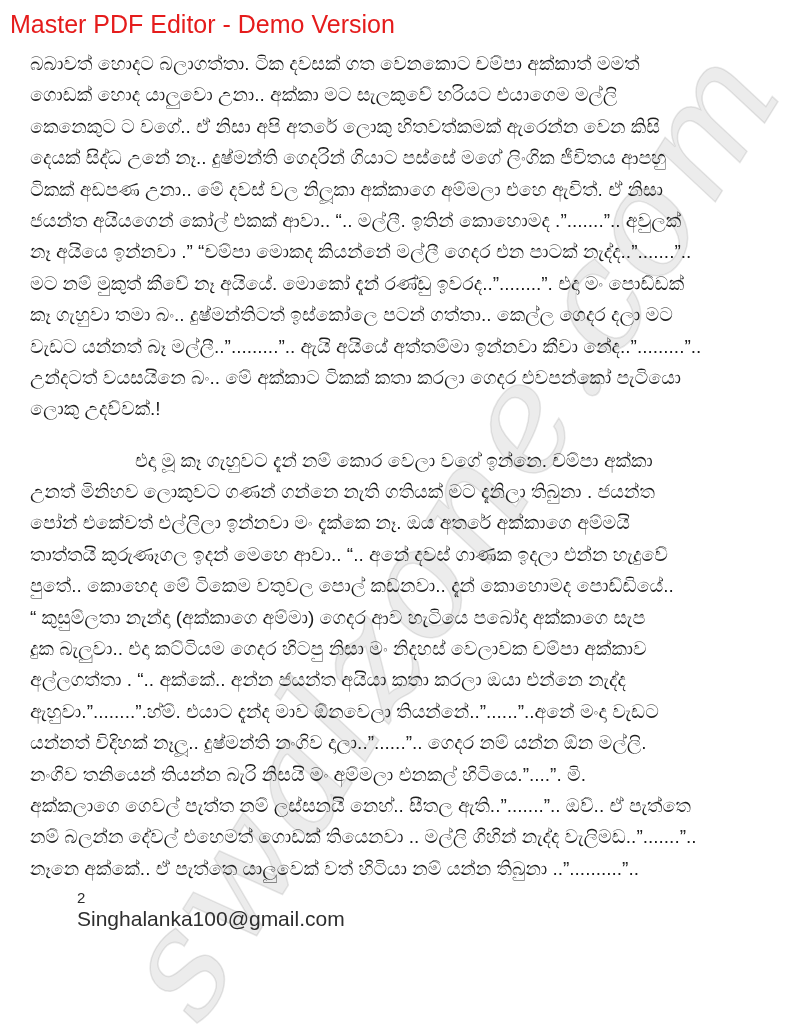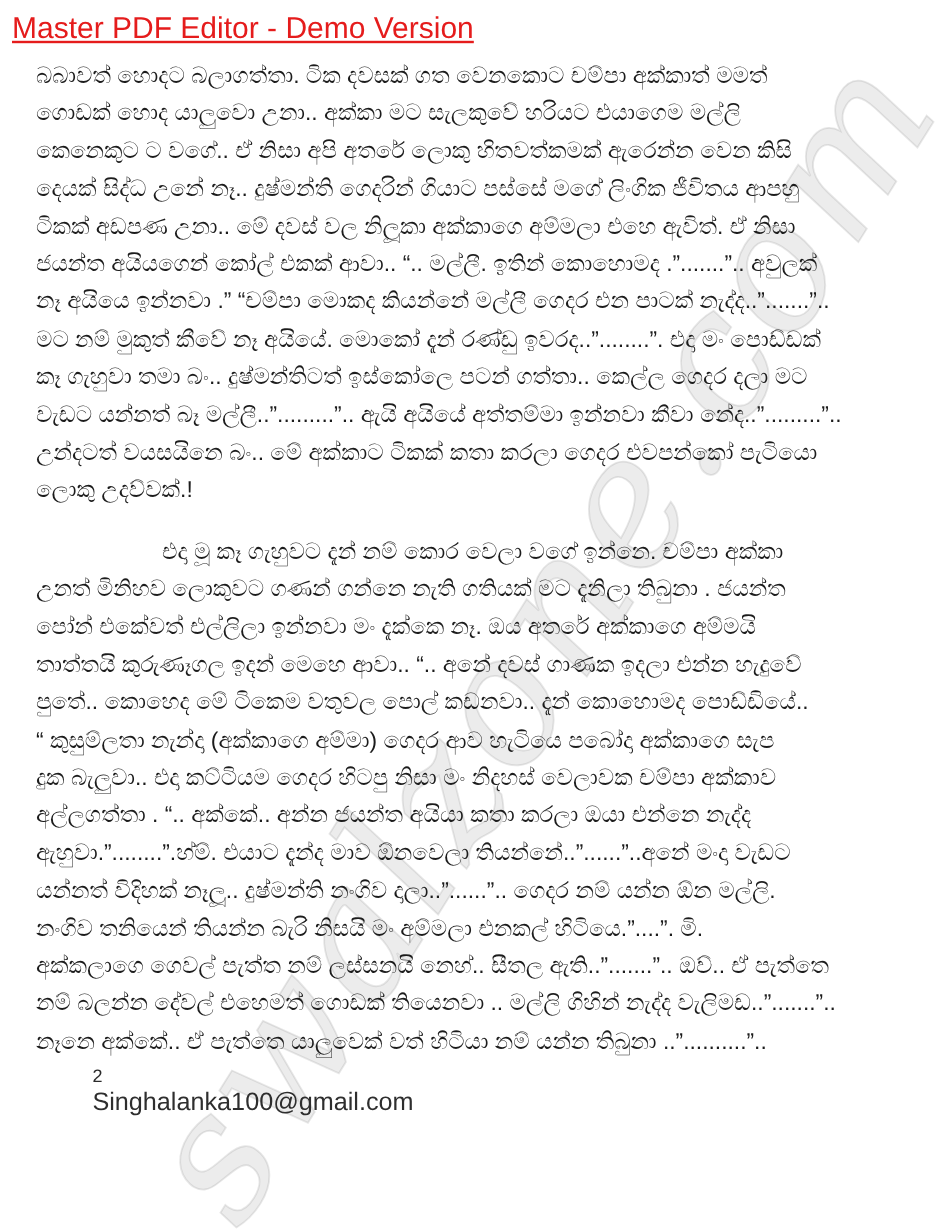--- a/index.html
+++ b/index.html
@@ -13,21 +13,20 @@
   .canvas { position:relative; width:791px; height:1024px; overflow:hidden; }
 
   .app-title {
     position:relative; z-index:2;
     padding:10px 0 0 10px;
     font-size:25px;
     line-height:28px;
     font-weight:500;
     color:#e51c1c;
     letter-spacing:0px;
-    text-decoration:underline;
   }
 
   .watermark {
     position:absolute;
     left:-115px; top:435px;
     width:1130px; height:190px;
     line-height:190px;
     text-align:center;
     transform:rotate(-58deg);
     font-family:"DejaVu Serif", serif;

